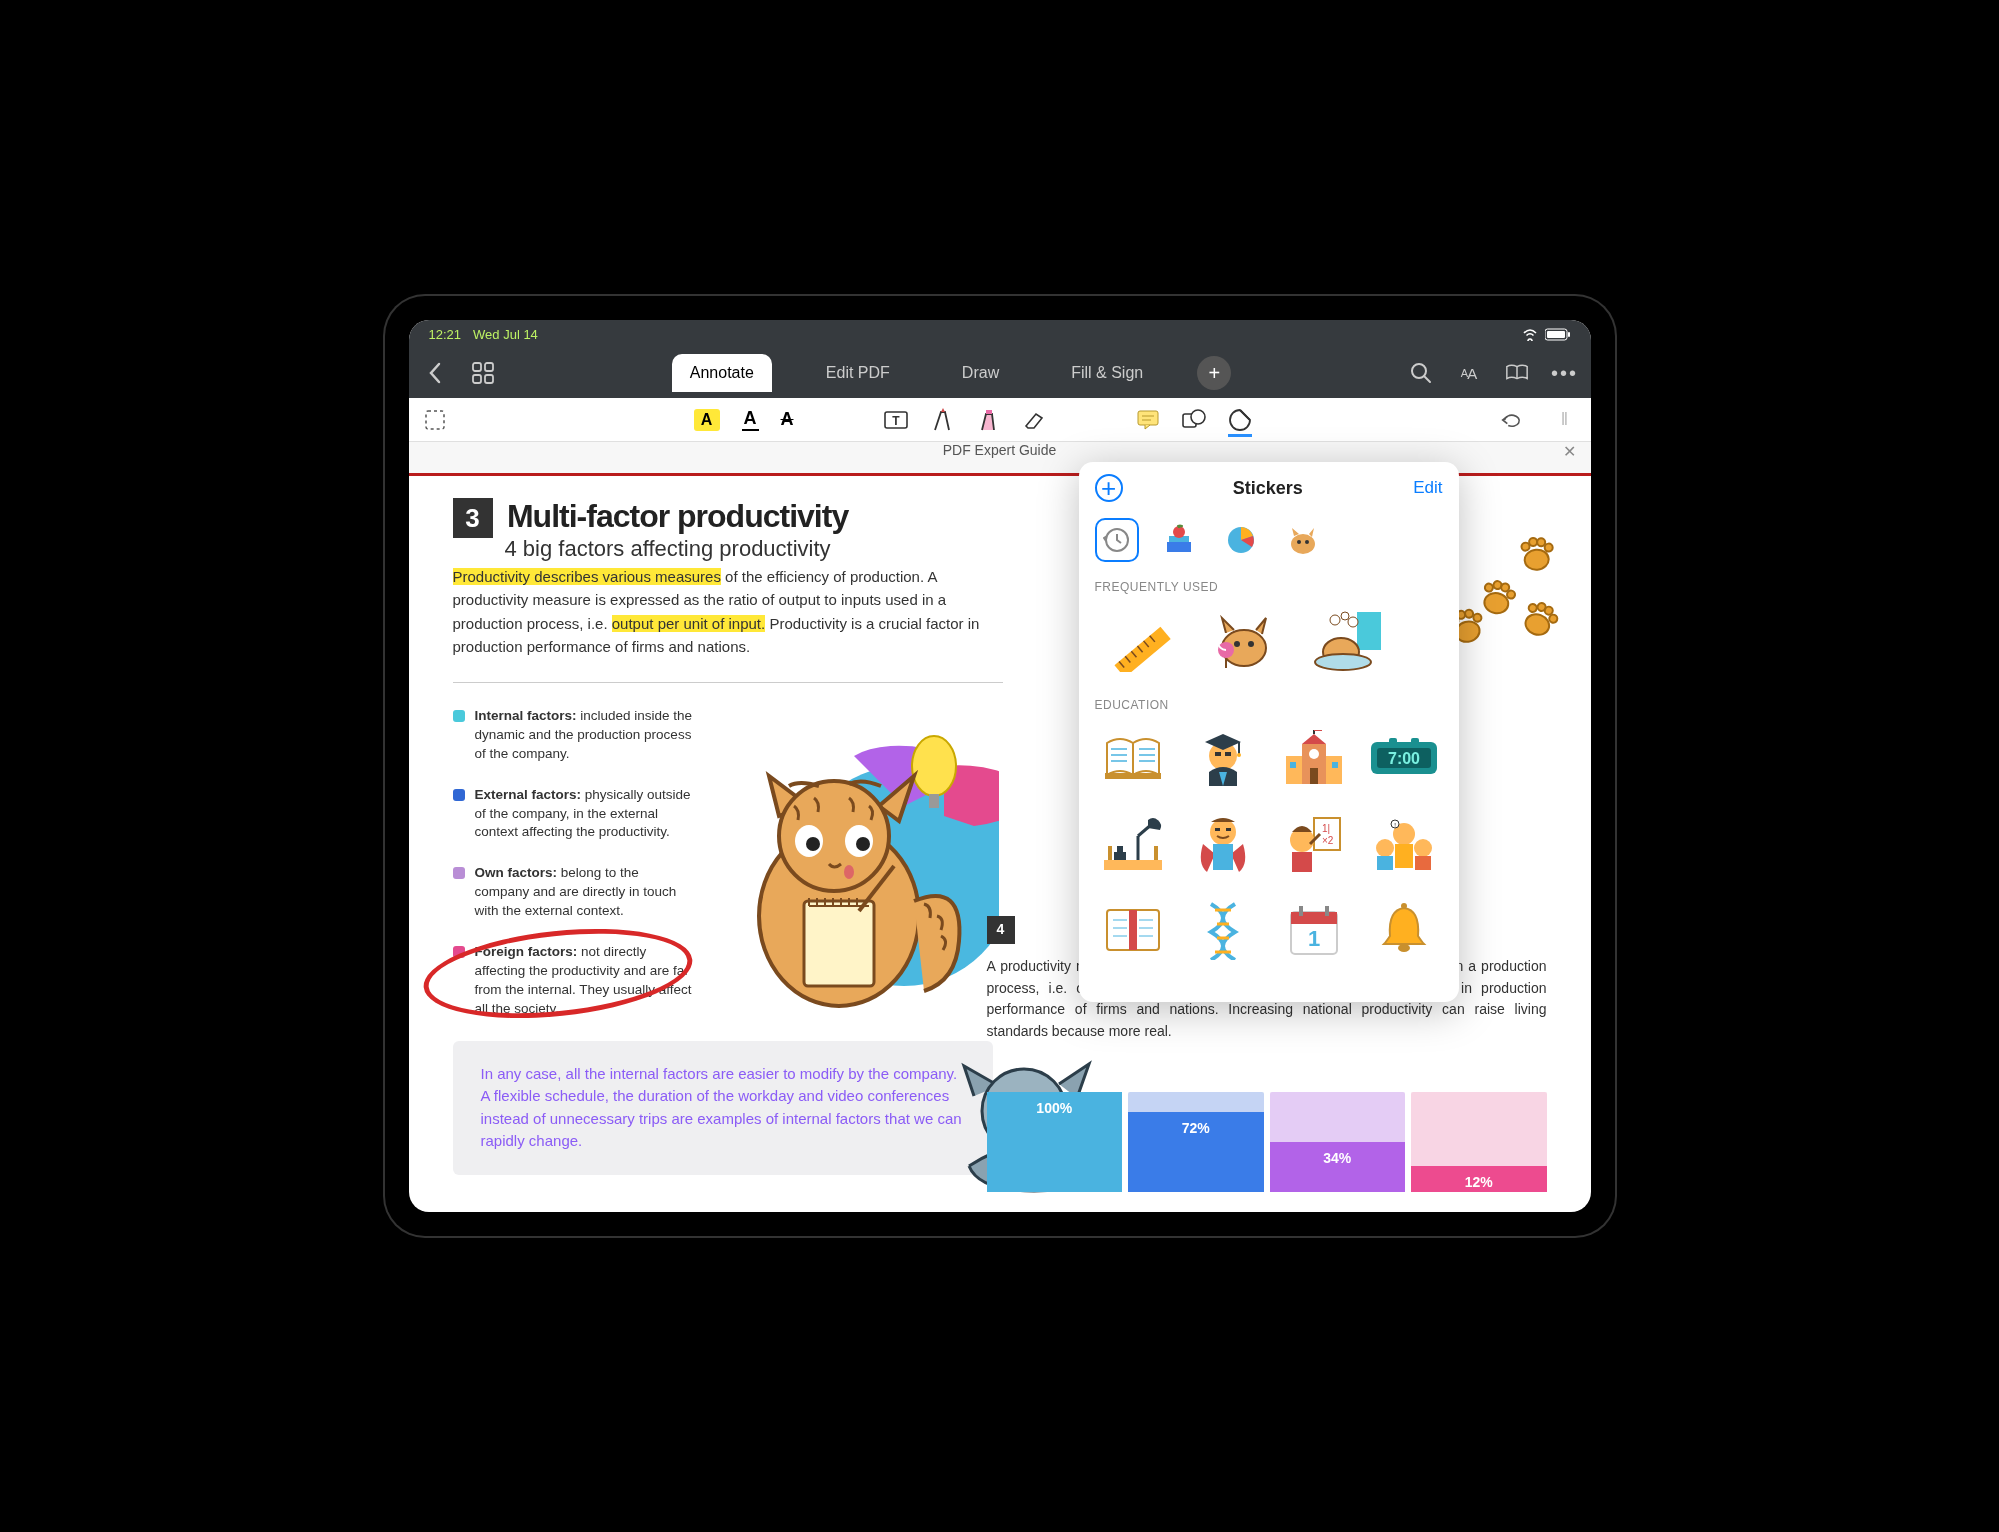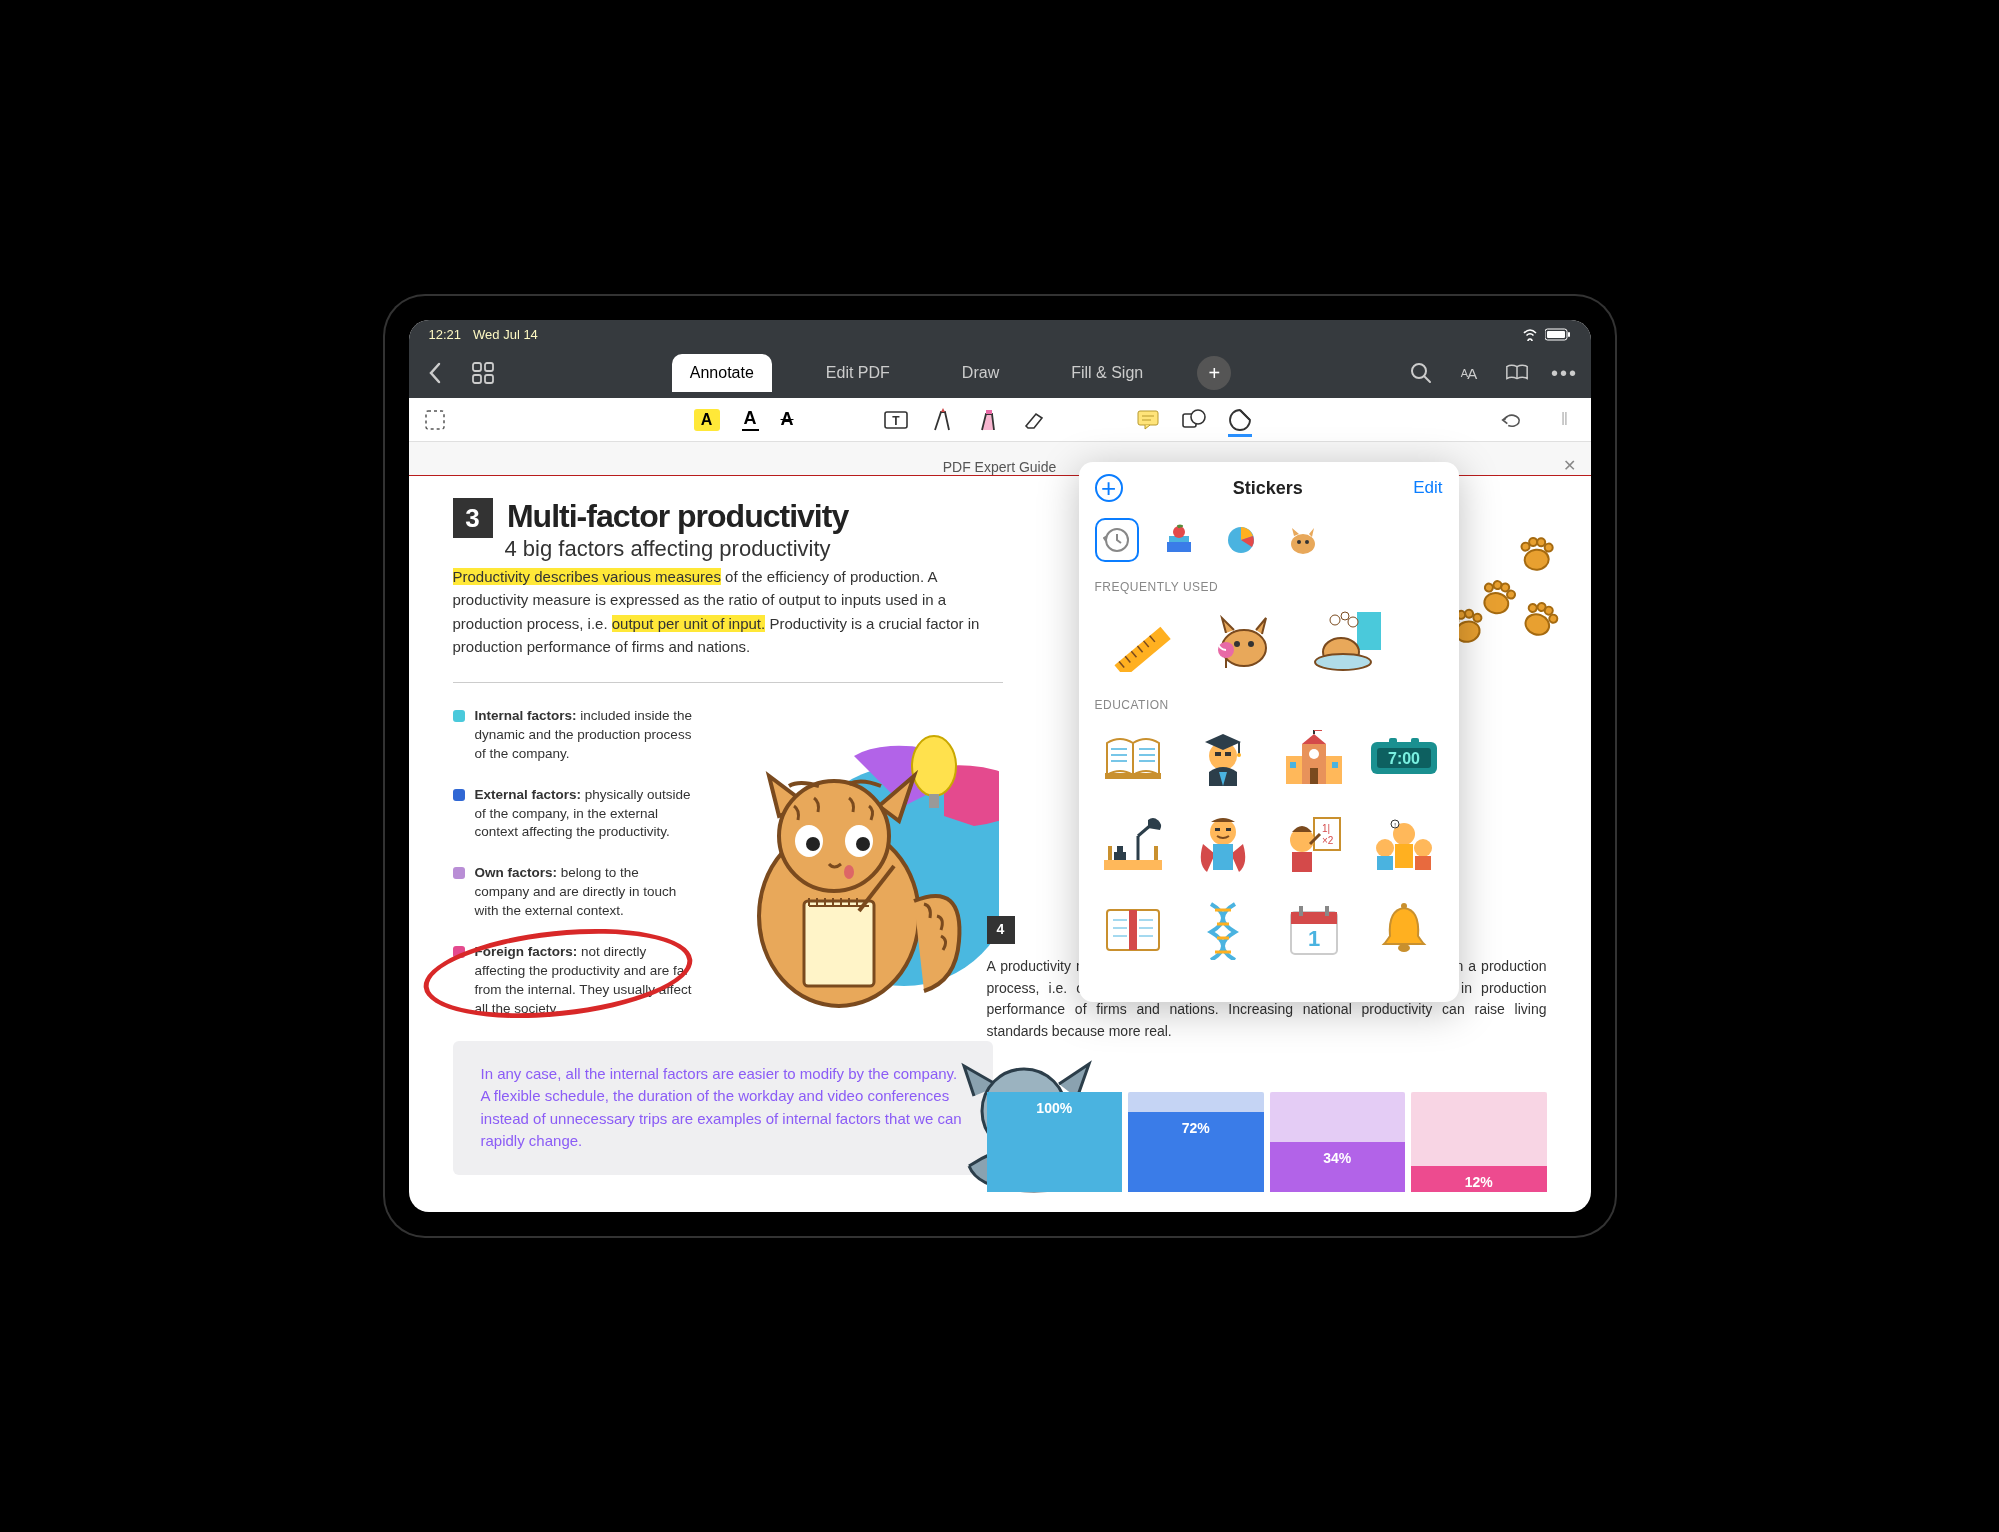--- a/index.html
+++ b/index.html
@@ -1,37 +1,37 @@
 <!DOCTYPE html>
 <html><head>
 <meta charset="utf-8">
 <style>
 * { margin:0; padding:0; box-sizing:border-box; font-family:-apple-system,BlinkMacSystemFont,"Segoe UI",sans-serif; }
 body { background:#000; display:flex; justify-content:center; align-items:center; min-height:100vh; padding:20px; }
 .device { width:1230px; height:940px; background:#000; border-radius:40px; padding:24px; box-shadow:0 0 0 2px #333; }
 .screen { width:100%; height:100%; background:#fff; border-radius:20px; overflow:hidden; display:flex; flex-direction:column; position:relative; }
-.status-bar { height:28px; background:#363a3e; display:flex; align-items:center; padding:0 20px; color:#fef9c3; font-size:13px; justify-content:space-between; }
+.status-bar { height:28px; background:#363a3e; display:flex; align-items:center; padding:0 20px; color:#bef264; font-size:13px; justify-content:space-between; }
 .status-left { display:flex; gap:12px; }
 .status-right { display:flex; gap:6px; align-items:center; }
 .top-toolbar { height:50px; background:#363a3e; display:flex; align-items:center; padding:0 14px; color:#fff; }
 .tb-left { display:flex; gap:24px; align-items:center; }
 .tb-center { flex:1; display:flex; gap:36px; align-items:center; justify-content:center; }
 .tab { font-size:16px; color:#ccc; padding:10px 18px; cursor:pointer; }
 .tab.active { background:#fff; color:#000; border-radius:10px 10px 0 0; }
 .plus-btn { width:34px; height:34px; border-radius:50%; background:#555; display:flex; align-items:center; justify-content:center; font-size:20px;}
 .tb-right { display:flex; gap:24px; align-items:center; }
 .icon-btn { width:24px; height:24px; display:flex; align-items:center; justify-content:center; cursor:pointer; font-size:18px; }
 .annotate-toolbar { height:44px; background:#fff; border-bottom:1px solid #e0e0e0; display:flex; align-items:center; padding:0 14px; gap:30px; position:relative; }
 .at-group { display:flex; gap:22px; align-items:center; }
 .at-spacer { flex:1; }
 .hl-yellow { width:26px; height:22px; background:#ffe838; display:flex; align-items:center; justify-content:center; font-weight:bold; border-radius:3px;}
 .text-a { font-weight:bold; font-size:18px; border-bottom:2px solid #000; padding:0 2px;}
 .strike-a { font-weight:bold; font-size:18px; text-decoration:line-through;}
 .active-tool { border-bottom:3px solid #2a91ff; padding-bottom:6px; margin-bottom:-10px;}
-.doc-title-bar { height:34px; background:#f7f7f7; border-bottom:1px solid #b91c1c; display:flex; align-items:flex-end; justify-content:center; font-size:14px; color:#555; position:relative;}
+.doc-title-bar { height:34px; background:#f7f7f7; border-bottom:3px solid #b91c1c; display:flex; align-items:flex-start; justify-content:center; font-size:14px; color:#555; position:relative;}
 .doc-close { position:absolute; right:14px; color:#888; cursor:pointer; font-size:16px;}
 .content { flex:1; overflow:hidden; position:relative; padding:22px 44px; }
 .section-num { display:inline-block; background:#333; color:#fff; width:40px; height:40px; text-align:center; line-height:40px; font-size:26px; font-weight:bold; vertical-align:top; margin-right:10px;}
 .section-head h1 { display:inline-block; font-size:32px; font-weight:900; color:#222; letter-spacing:-1px;}
 .section-sub { font-size:22px; color:#333; margin-left:52px; margin-top:-2px; font-weight:300;}
 .body-text { font-size:15px; color:#333; line-height:1.55; margin-top:3px;}
 .hl { background:#ffe838; }
 .divider { border:none; border-top:1px solid #ccc; margin:24px 0; width:550px;}
 .factor-list { width:240px; font-size:13.5px; color:#333; }
 .factor-item { display:flex; gap:10px; margin-bottom:22px; line-height:1.4; position:relative;}

